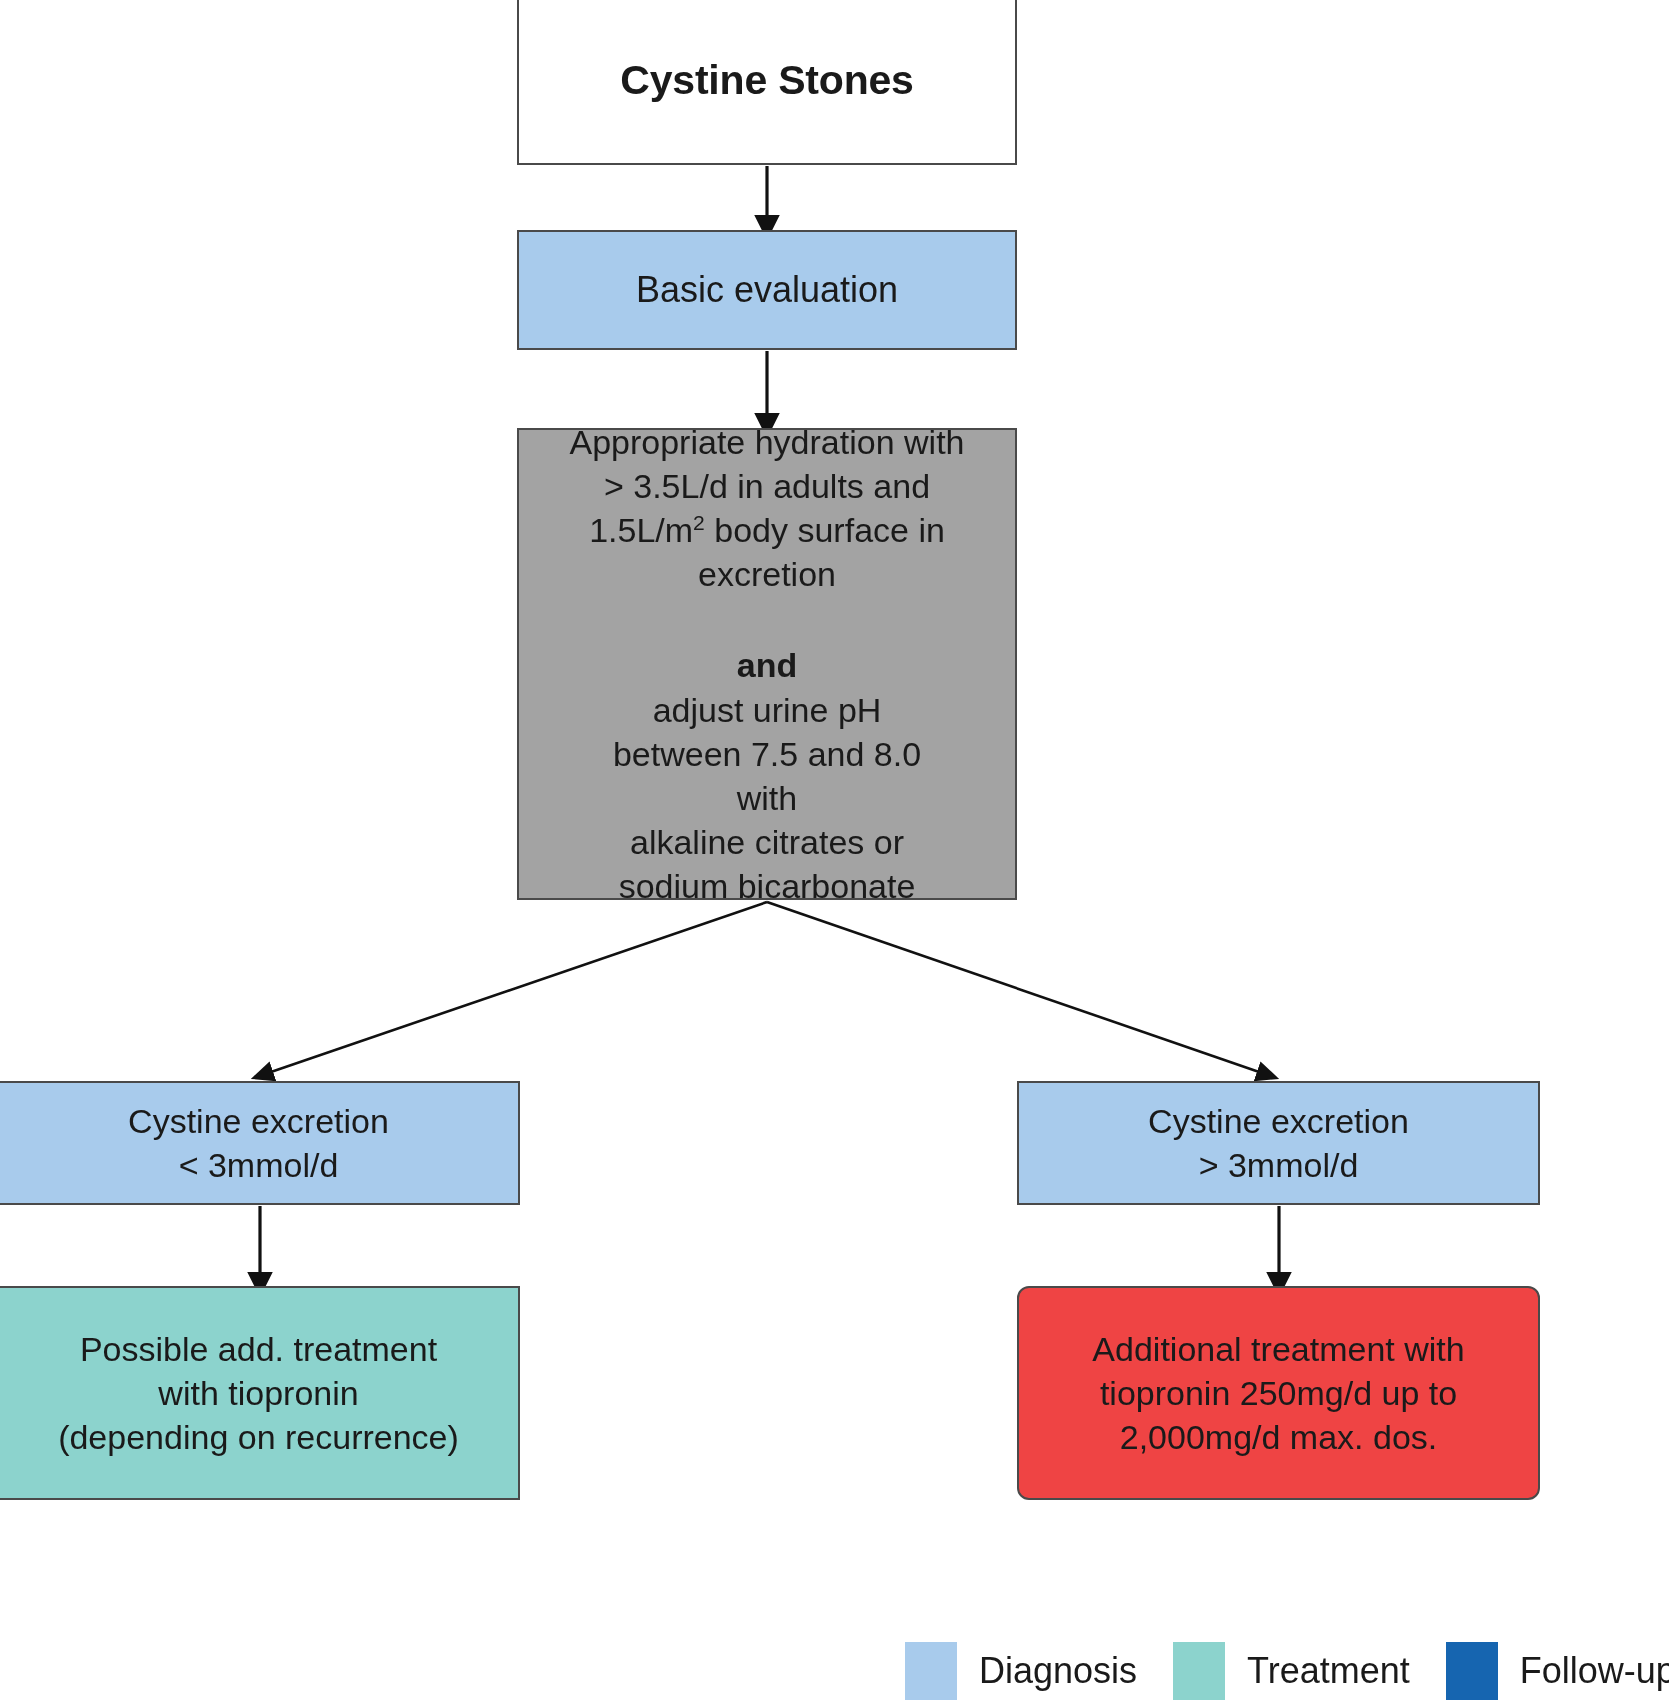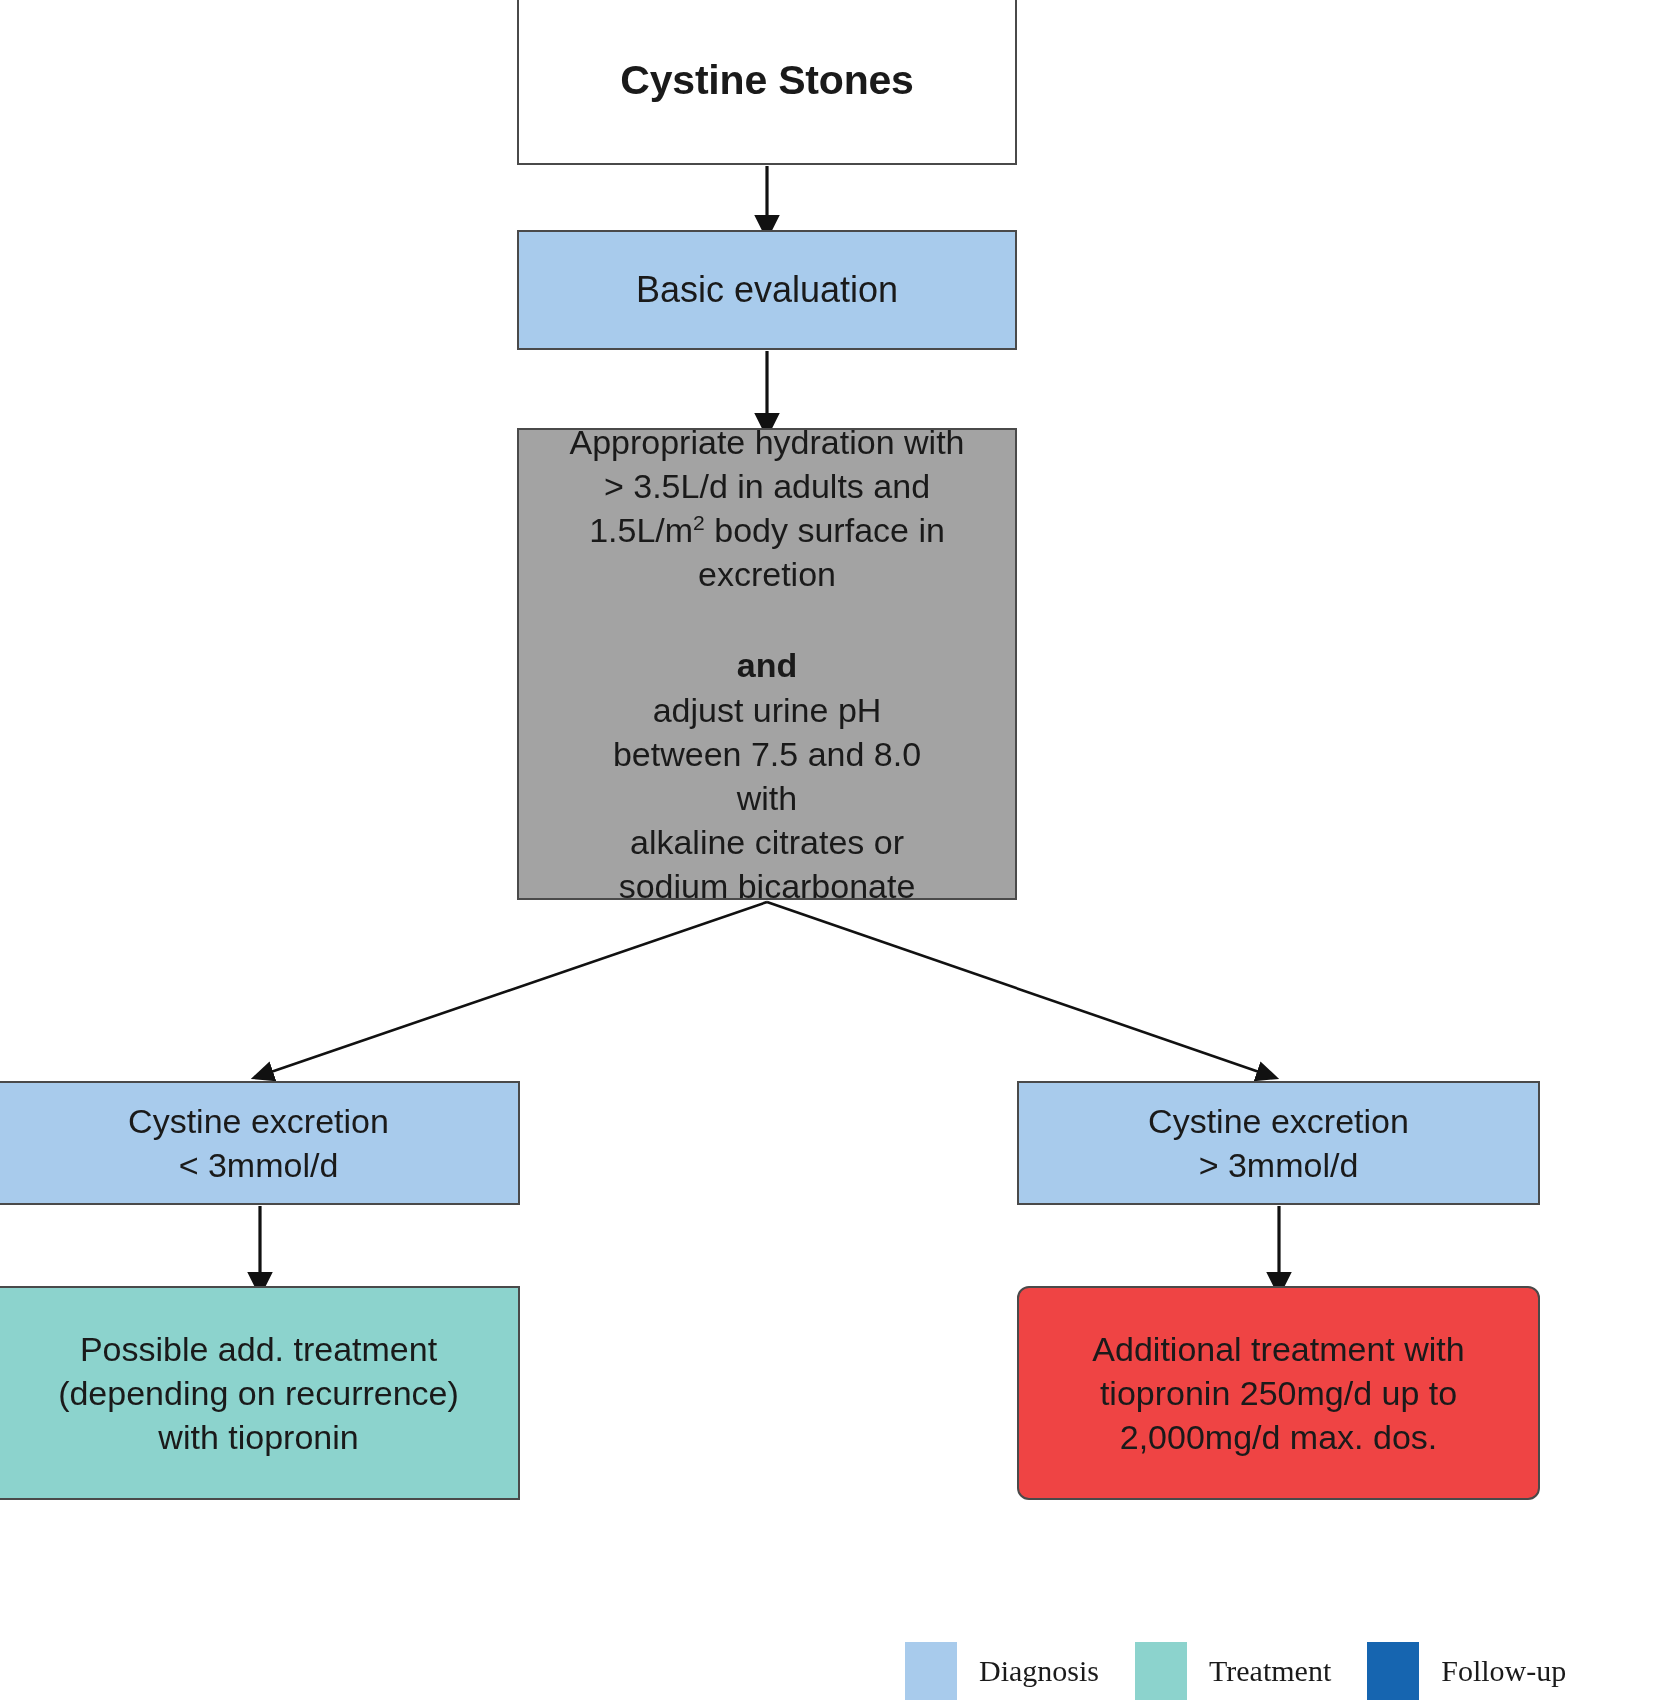--- a/index.html
+++ b/index.html
@@ -98,26 +98,25 @@
   .legend-item {
     display: flex;
     align-items: center;
   }
   .legend-swatch {
     width: 52px;
     height: 58px;
     flex: 0 0 auto;
   }
   .legend-label {
-    font-size: 30px;
+    font-size: 36px;
     color: #1a1a1a;
     margin-left: 22px;
     margin-right: 36px;
     white-space: nowrap;
-    font-family: Liberation Serif, serif;
   }
 </style>
 </head>
 <body>
 
 <div id="canvas">
 
   <svg id="arrows" viewBox="0 0 1669 1701" width="1669" height="1701" aria-hidden="true">
     <defs>
       <marker id="ah" markerWidth="11" markerHeight="11" refX="2.2" refY="4" orient="auto" markerUnits="strokeWidth">
@@ -174,22 +173,22 @@
   <div class="node" id="node-excretion-high">
     <div class="txt">
       <div>Cystine excretion</div>
       <div>&gt; 3mmol/d</div>
     </div>
   </div>
 
   <div class="node" id="node-treat-low">
     <div class="txt">
       <div>Possible add. treatment</div>
+      <div>with tiopronin</div>
       <div>(depending on recurrence)</div>
-      <div>with tiopronin</div>
     </div>
   </div>
 
   <div class="node" id="node-treat-high">
     <div class="txt">
       <div>Additional treatment with</div>
       <div>tiopronin 250mg/d up to</div>
       <div>2,000mg/d max. dos.</div>
     </div>
   </div>

